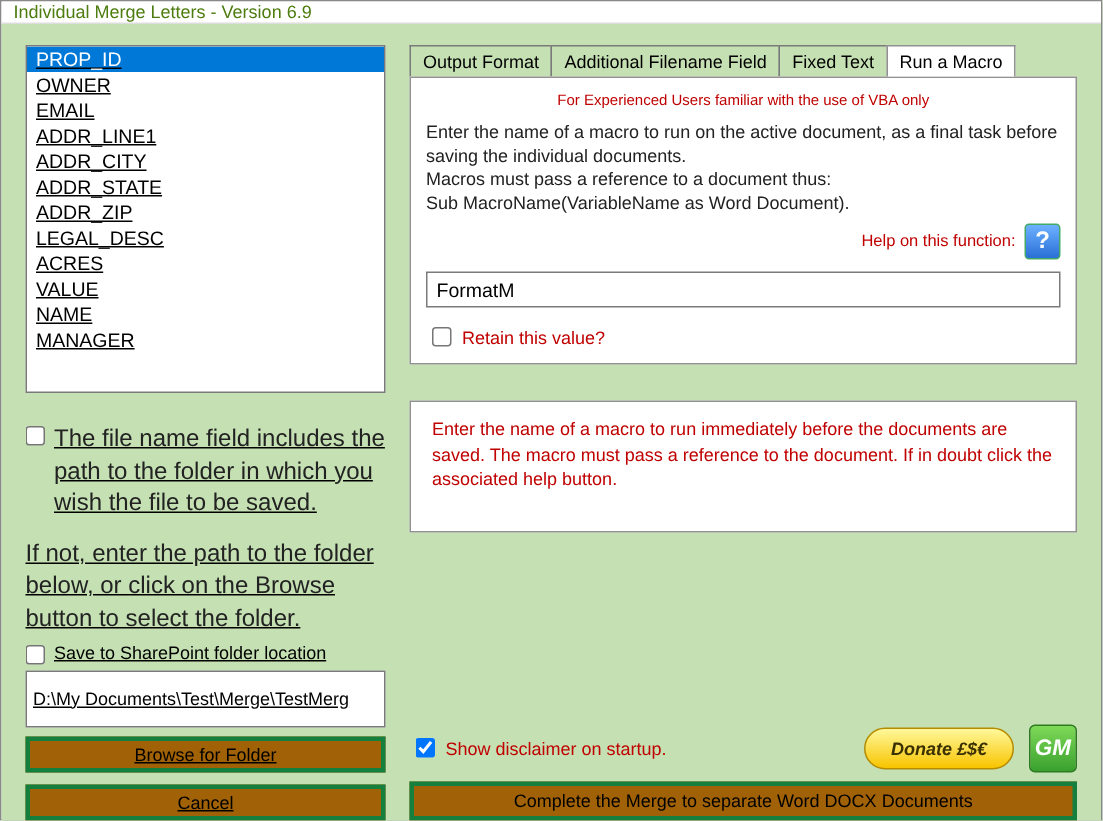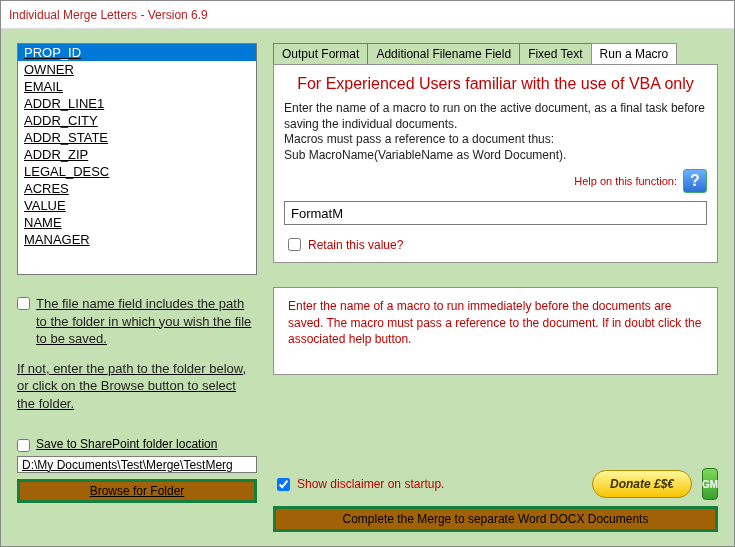--- a/index.html
+++ b/index.html
@@ -1,50 +1,50 @@
 <!DOCTYPE html>
 <html><head>
 <meta charset="utf-8">
 <style>
 * { box-sizing: border-box; font-family: 'Segoe UI', Tahoma, sans-serif; }
 body { margin: 0; padding: 0; background: #fff; }
 .window { width: 735px; height: 547px; border: 1px solid #888; box-shadow: 2px 2px 4px rgba(0,0,0,0.3); display: flex; flex-direction: column; background: #fff; }
-.titlebar { height: 28px; padding: 0 8px; display: flex; align-items: center; font-size: 12px; color: #b91c1c; border-bottom: 1px solid #ddd; background: #fff; }
+.titlebar { height: 28px; padding: 0 8px; display: flex; align-items: center; font-size: 12px; color: #4d7c0f; border-bottom: 1px solid #ddd; background: #fff; }
 .content { flex: 1; background: #c5e0b3; padding: 14px 16px; display: flex; gap: 16px; }
 .left-col { width: 240px; display: flex; flex-direction: column; text-decoration: underline; }
 .right-col { flex: 1; display: flex; flex-direction: column; }
 .listbox { background: #fff; border: 1px solid #7a7a7a; height: 232px; overflow: hidden; font-size: 13px; }
 .listbox .item { padding: 1px 6px; cursor: default; }
 .listbox .item.selected { background: #0078d7; color: #fff; }
-.left-text { font-size: 13px; color: #222; margin-top: 16px; line-height: 1.35; }
+.left-text { font-size: 16px; color: #222; margin-top: 16px; line-height: 1.35; }
 .chk-row { display: flex; align-items: flex-start; gap: 4px; font-size: 12px; margin-top: 4px; }
 .chk-row input { margin: 2px 2px 0 0; }
-.path-input { width: 100%; height: 17px; font-size: 12px; padding: 2px 4px; border: 1px solid #7a7a7a; margin-top: 4px; background:#fff; }
+.path-input { width: 100%; height: 38px; font-size: 12px; padding: 2px 4px; border: 1px solid #7a7a7a; margin-top: 4px; background:#fff; }
 .btn { background: #a16207; border: 3px solid #15803d; font-size: 12px; height: 24px; display: flex; align-items: center; justify-content: center; cursor: default; }
 .browse-btn { width: 100%; margin-top: 6px; }
 .cancel-btn { width: 100%; margin-top: 8px; }
 .tabs { display: flex; background: #c5e0b3; font-size: 12px; }
 .tab { border: 1px solid #7a7a7a; border-bottom: none; background: #c5e0b3; padding: 3px 8px; margin-right: -1px; cursor: default; }
 .tab.active { background: #fff; position: relative; z-index: 2; border-color:#919191; }
 .tab-panel { border: 1px solid #919191; background: #fff; padding: 8px 10px; font-size: 12px; color: #222; }
-.warn { color: #c00000; font-size: 16px; text-align: center; margin: 2px 0 8px; }
+.warn { color: #c00000; font-size: 10px; text-align: center; margin: 2px 0 8px; }
 .desc { font-size: 12px; line-height: 1.3; }
 .help-row { display: flex; justify-content: flex-end; align-items: center; gap: 6px; margin-top: 6px; }
 .help-txt { color: #c00000; font-size: 11px; }
 .help-icon { width: 24px; height: 24px; border: 1px solid #4a6; border-radius: 3px; background: linear-gradient(#6cb1ff,#2a6fd6); color: #fff; font-weight: bold; font-size: 16px; display: flex; align-items: center; justify-content: center; }
 .macro-input { width: 100%; height: 24px; border: 1px solid #7a7a7a; padding: 3px 6px; font-size: 13px; margin-top: 8px; }
 .retain-row { display: flex; align-items: center; gap: 4px; margin-top: 10px; font-size: 12px; }
 .retain-row span { color: #c00000; }
 .info-box { border: 1px solid #919191; background: #fff; padding: 10px 14px 27px; margin-top: 24px; font-size: 12px; color: #c00000; line-height: 1.35; }
 .bottom-right { margin-top: auto; display: flex; flex-direction: column; gap: 6px; }
 .row1 { display: flex; align-items: center; justify-content: flex-end; gap: 10px; }
 .show-disc { display: flex; align-items: center; gap: 4px; font-size: 12px; margin-right: auto; }
 .show-disc span { color: #c00000; }
 .donate { width: 100px; height: 28px; background: linear-gradient(#fff89a,#f8c400); border: 1px solid #b58b00; border-radius: 14px; display: flex; align-items: center; justify-content: center; font-size: 12px; color: #3a3000; font-style: italic; font-weight: bold; }
-.gm { width: 16px; height: 32px; background: linear-gradient(#7ed957,#3aa12f); border: 1px solid #2d7a22; border-radius: 4px; color: #fff; font-weight: bold; font-size: 10px; display: flex; align-items: center; justify-content: center; }
+.gm { width: 32px; height: 32px; background: linear-gradient(#7ed957,#3aa12f); border: 1px solid #2d7a22; border-radius: 4px; color: #fff; font-weight: bold; font-size: 15px; display: flex; align-items: center; justify-content: center; font-style: italic; }
 .complete-btn { width: 100%; height: 26px; }
 .underline-first::first-letter { text-decoration: underline; }
 </style>
 </head>
 <body>
 
 <div class="window">
   <div class="titlebar">
     <span>Individual Merge Letters - Version 6.9</span>
   </div>
@@ -65,29 +65,32 @@
           <div class="item">NAME</div>
           <div class="item">MANAGER</div>
         </div>
 
       <div class="chk-row" style="margin-top:20px;">
         <input type="checkbox" style="">
         <span class="left-text" style="margin-top:0">The file name field includes the path to the folder in which you wish the file to be saved.</span>
       </div>
       <div class="left-text" style="margin-top:12px;">If not, enter the path to the folder below, or click on the Browse button to select the folder.</div>
 
-      <div class="chk-row" style="margin-top:25px;">
+      <div class="chk-row" style="margin-top:4px;">
         <input type="checkbox" style="">
         <span>Save to SharePoint folder location</span>
       </div>
 
       <input class="path-input" type="text" value="D:\My Documents\Test\Merge\TestMerg" style="">
 
       <div class="btn browse-btn">
         <span>Browse for Folder</span>
+      </div>
+      <div class="btn cancel-btn">
+        <span>Cancel</span>
       </div>
     </div>
 
     <div class="right-col">
       <div class="tabs">
         <div class="tab">Output Format</div>
         <div class="tab">Additional Filename Field</div>
         <div class="tab">Fixed Text</div>
         <div class="tab active">Run a Macro</div>
       </div>

